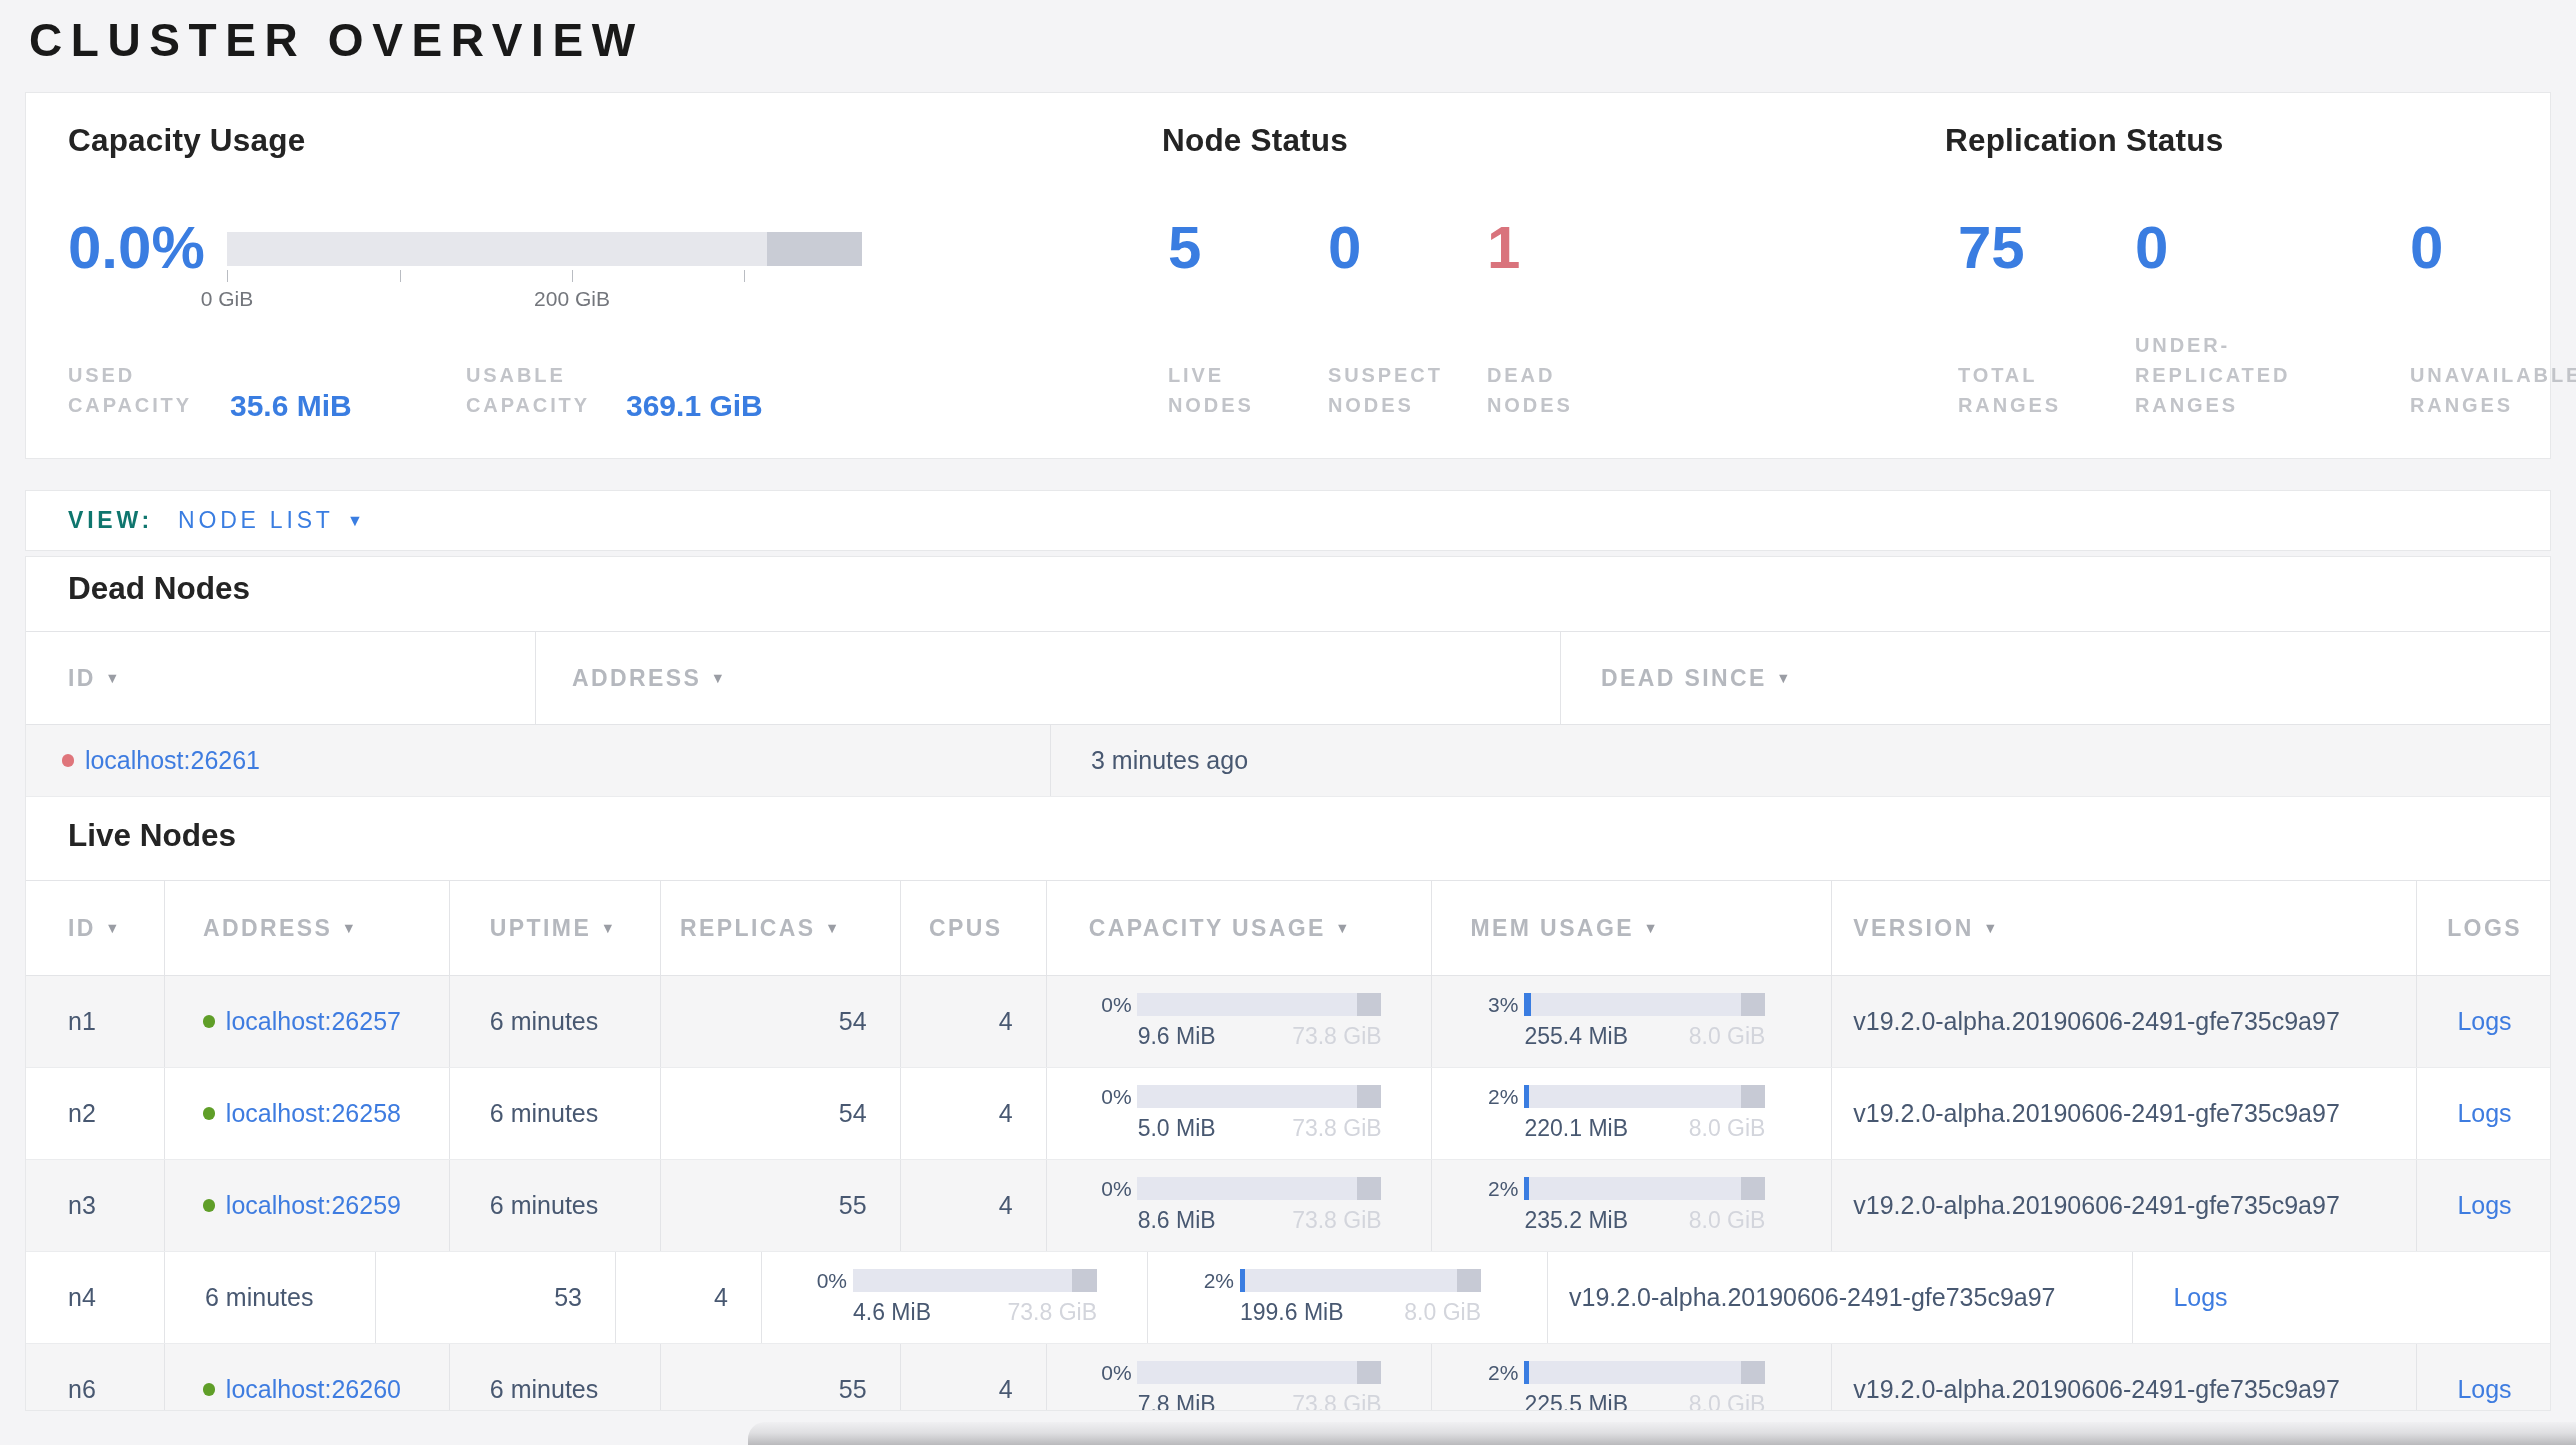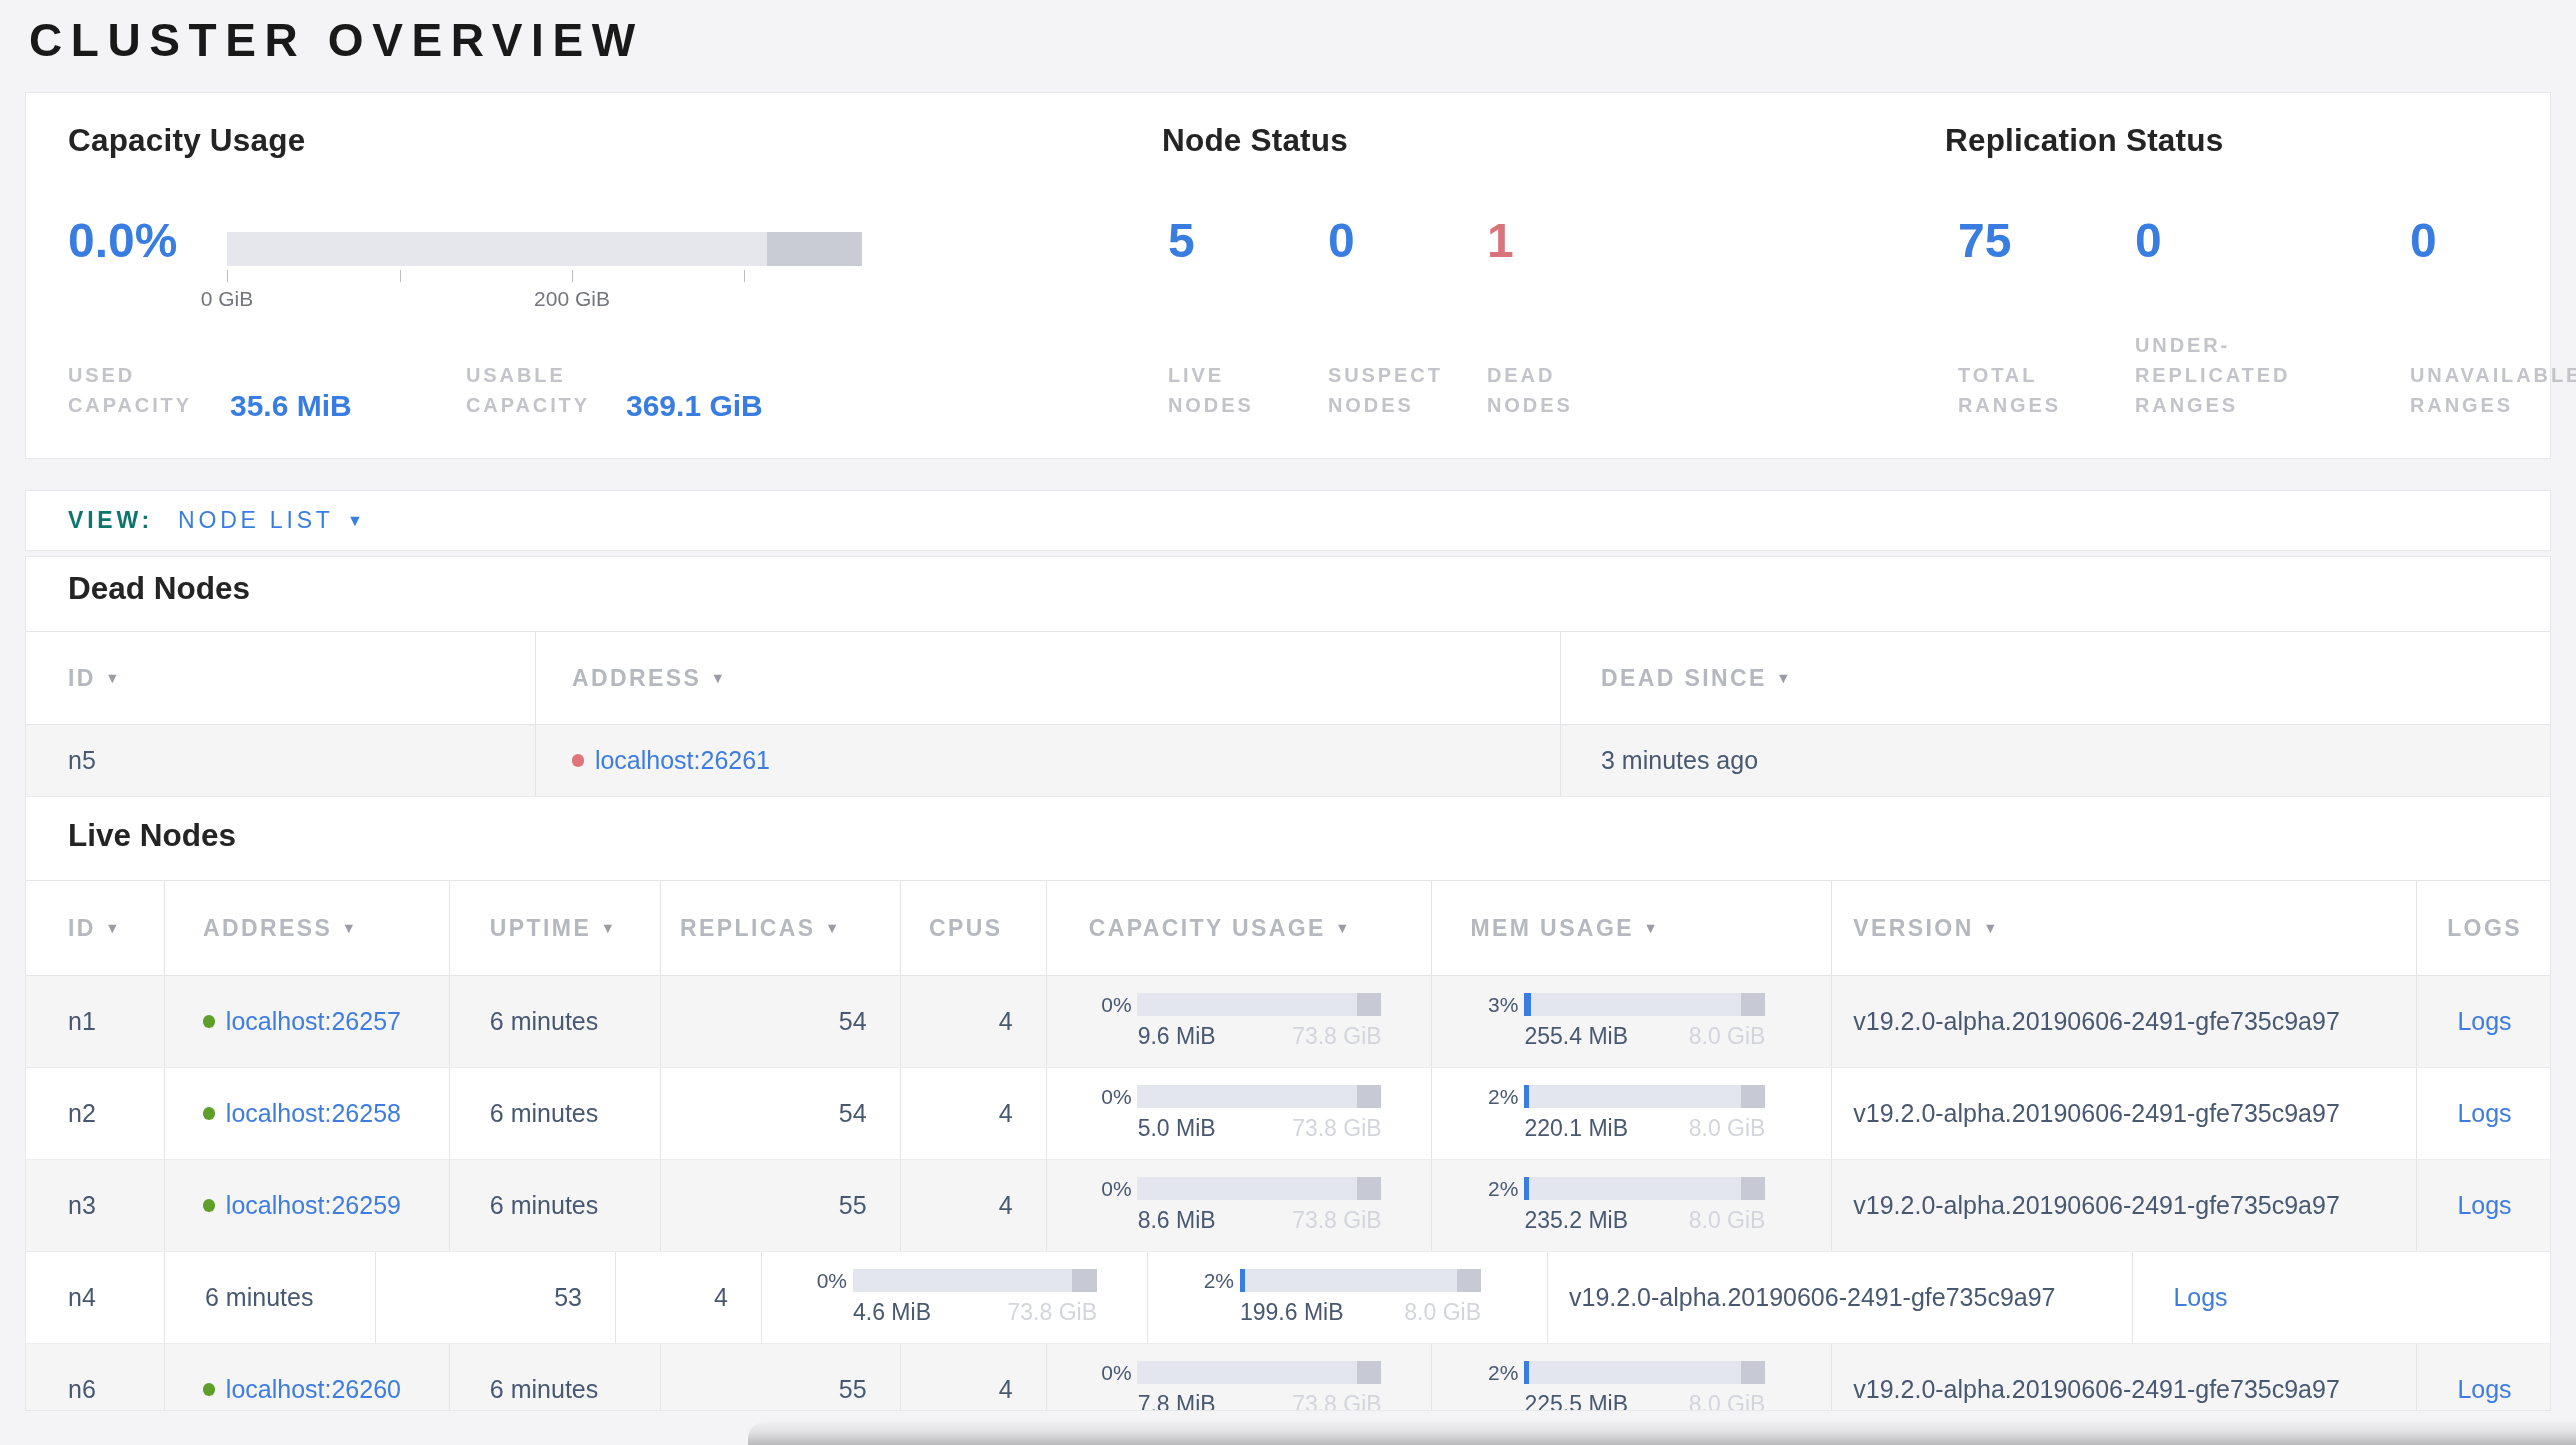--- a/index.html
+++ b/index.html
@@ -27,21 +27,21 @@
   #overview-card{ top:92px; height:367px; }
   #view-strip{ top:490px; height:61px; display:flex; align-items:center; padding-left:42px; }
   #tables-card{ top:556px; height:855px; overflow:hidden; }
 
   .section-heading{
     position:absolute; top:29px;
     font-size:31.5px; font-weight:bold; color:#242424; letter-spacing:0.2px;
   }
 
   
-  .big-number{ font-size:48px; font-weight:bold; color:#3a7de1; }
+  .big-number{ font-size:60px; font-weight:bold; color:#3a7de1; }
   .big-number.red{ color:#d9737c; }
   #cap-percent{ position:absolute; left:42px; top:120px; }
 
   #cap-bar-wrap{ position:absolute; left:201px; top:139px; width:686px; }
   .cap-track{ position:relative; width:635px; height:34px; background:#e6e7ec; overflow:hidden; }
   .cap-track .fill{ position:absolute; left:0; top:0; bottom:0; background:#3a7de1; }
   .cap-track .other{ position:absolute; right:0; top:0; bottom:0; background:#c9ccd5; }
   .tick{ position:absolute; top:38px; width:1px; height:12.4px; background:#b9bcc2; }
   .tick-label{
     position:absolute; top:55px; transform:translateX(-50%);
@@ -210,21 +210,20 @@
         <div class="cell dc-addr">
             <span>ADDRESS</span>
             <span class="sort-arrow">▼</span>
           </div>
         <div class="cell dc-since last">
             <span>DEAD SINCE</span>
             <span class="sort-arrow">▼</span>
           </div>
       </div>
       <div class="row body-row odd">
-        <div class="cell dc-id">n5</div>
         <div class="cell dc-addr">
           <span class="dot red"></span>
           <a class="link">localhost:26261</a>
         </div>
         <div class="cell dc-since last">3 minutes ago</div>
       </div>
     </div>
 
     <div class="tbl-heading" id="live-heading">Live Nodes</div>
 

